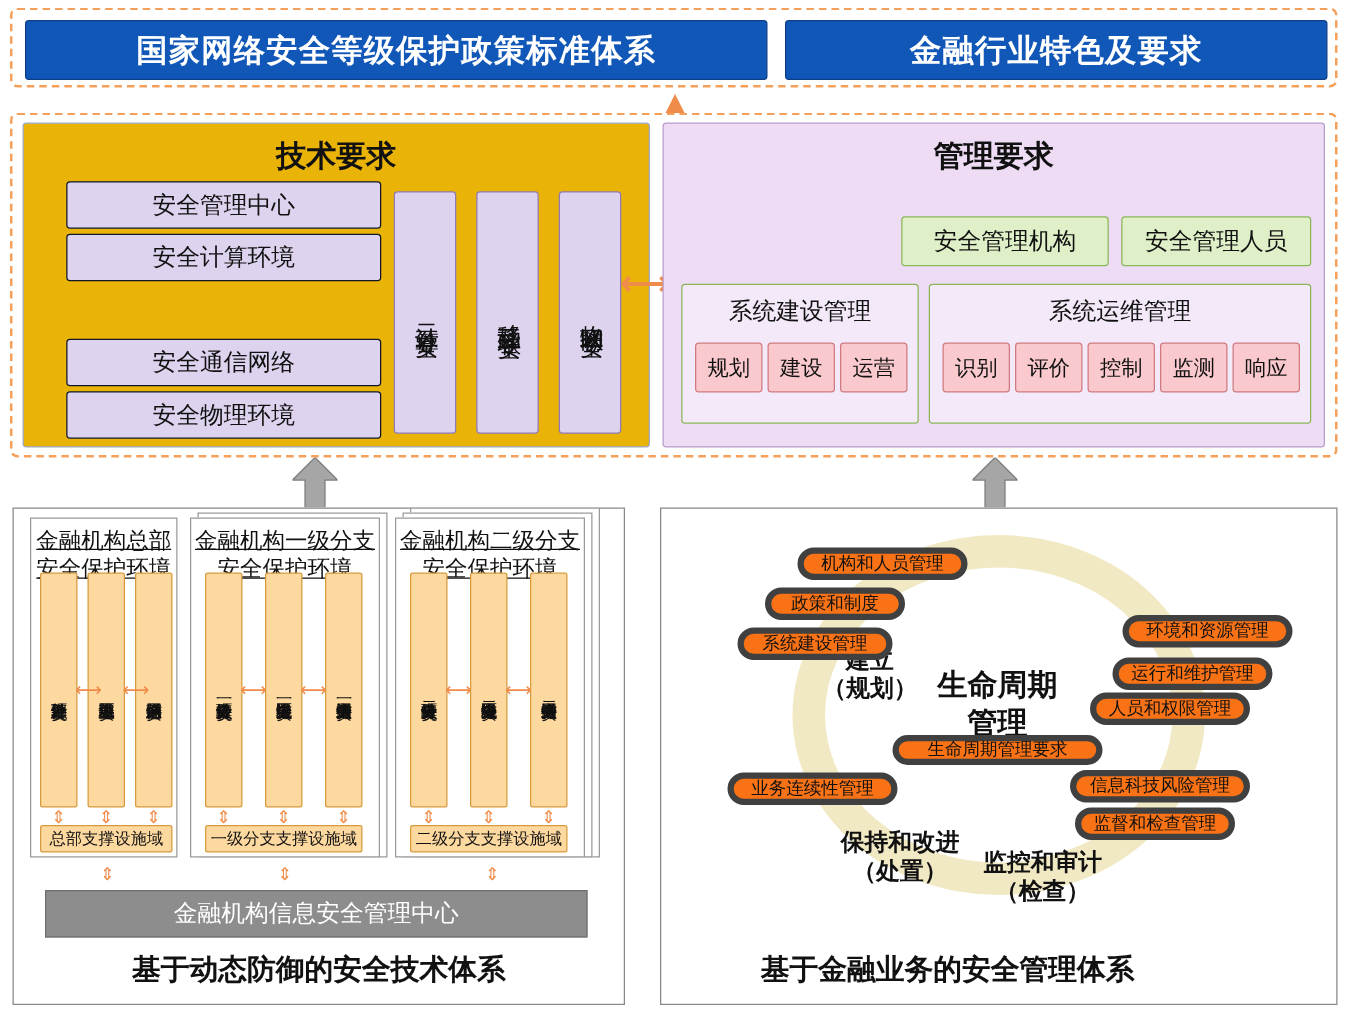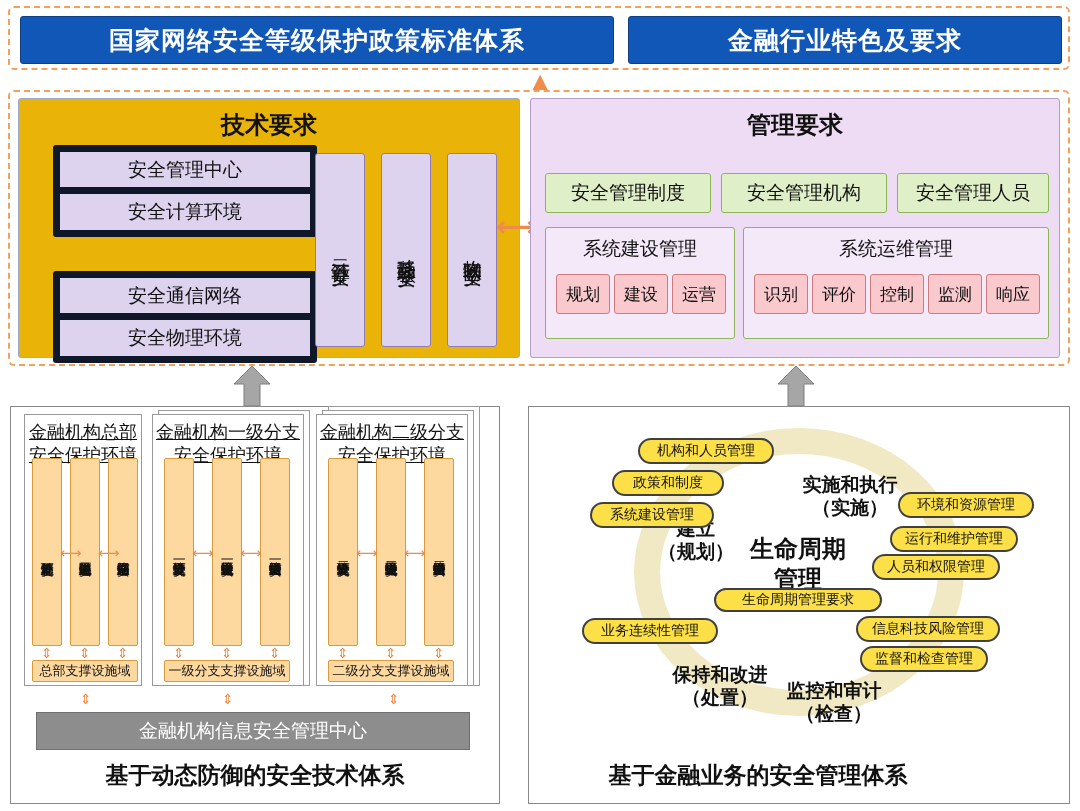--- a/index.html
+++ b/index.html
@@ -40,21 +40,21 @@
     left:530px;top:98px;width:530px;height:260px;
     background:#eddcf3;border:1px solid #b79ccb;
   }
   .panel-title{
     text-align:center;font-size:24px;font-weight:bold;color:#111;
     margin-top:10px;
   }
   
   .tech-item{
     position:absolute;left:34px;width:250px;height:36px;
-    background:#ddd3ee;border:7px solid #0f172a;border-radius:3px;
+    background:#ddd3ee;border:1px solid #0f172a;border-radius:3px;
     display:flex;align-items:center;justify-content:center;
     font-size:19px;color:#111;
   }
   .tech-vert{
     position:absolute;width:48px;height:192px;top:54px;
     background:#ddd3ee;border:1px solid #8f7ab5;border-radius:3px;
     display:flex;align-items:center;justify-content:center;
     font-size:19px;color:#111;
     writing-mode:vertical-rl;text-orientation:upright;
     letter-spacing:2px;line-height:1.1;
@@ -134,21 +134,21 @@
   #br-box{
     position:absolute;left:528px;top:406px;width:542px;height:398px;
     border:1px solid #888;background:#fff;box-sizing:border-box;
   }
   .ring{
     position:absolute;left:634px;top:428px;width:330px;height:288px;
     border:26px solid #f0e8c0;border-radius:50%;
     box-sizing:border-box;opacity:.95;
   }
   .pill{
-    position:absolute;background:#fde047;border:2px solid #404040;border-radius:13px;
+    position:absolute;background:#f97316;border:5px solid #404040;border-radius:13px;
     display:flex;align-items:center;justify-content:center;
     font-size:14px;color:#111;white-space:nowrap;padding:0 6px;box-sizing:border-box;
   }
   .phase{
     position:absolute;text-align:center;font-size:19px;font-weight:bold;color:#111;line-height:1.2;
   }
   .lifecycle-core{
     position:absolute;text-align:center;font-size:24px;font-weight:bold;color:#111;line-height:1.25;
   }
 </style>
@@ -172,21 +172,20 @@
     <div class="tech-item" style="top:214px">安全物理环境</div>
     <div class="tech-vert" style="left:296px">云计算安全</div>
     <div class="tech-vert" style="left:362px">移动互联安全</div>
     <div class="tech-vert" style="left:428px">物联网安全</div>
   </div>
 
   <div class="arrow-orange-lr">⟷</div>
 
   <div class="panel" id="mgmt-panel">
     <div class="panel-title">管理要求</div>
-    <div class="mgmt-green" style="left:14px;top:74px;width:164px;height:38px">安全管理制度</div>
     <div class="mgmt-green" style="left:190px;top:74px;width:164px;height:38px">安全管理机构</div>
     <div class="mgmt-green" style="left:366px;top:74px;width:150px;height:38px">安全管理人员</div>
 
     <div class="mgmt-group" style="left:14px;top:128px;width:188px;height:110px">
       <div class="g-title">系统建设管理</div>
       <div class="mgmt-pink" style="left:10px;top:46px;width:52px;height:38px">规划</div>
       <div class="mgmt-pink" style="left:68px;top:46px;width:52px;height:38px">建设</div>
       <div class="mgmt-pink" style="left:126px;top:46px;width:52px;height:38px">运营</div>
     </div>
 
@@ -276,23 +275,20 @@
 
   <div class="lifecycle-core" style="left:718px;top:534px;width:160px">
     <span>生命周期</span><br>
     <span>管理</span>
   </div>
   <div class="pill" style="left:714px;top:588px;width:168px;height:24px">生命周期管理要求</div>
 
   <div class="phase" style="left:648px;top:518px;width:96px">
     <span>建立</span><br><span>（规划）</span>
   </div>
-  <div class="phase" style="left:790px;top:474px;width:120px">
-    <span>实施和执行</span><br><span>（实施）</span>
-  </div>
   <div class="phase" style="left:774px;top:680px;width:120px">
     <span>监控和审计</span><br><span>（检查）</span>
   </div>
   <div class="phase" style="left:660px;top:664px;width:120px">
     <span>保持和改进</span><br><span>（处置）</span>
   </div>
 
   <div class="pill" style="left:638px;top:438px;width:136px;height:26px">机构和人员管理</div>
   <div class="pill" style="left:612px;top:470px;width:112px;height:26px">政策和制度</div>
   <div class="pill" style="left:590px;top:502px;width:124px;height:26px">系统建设管理</div>

